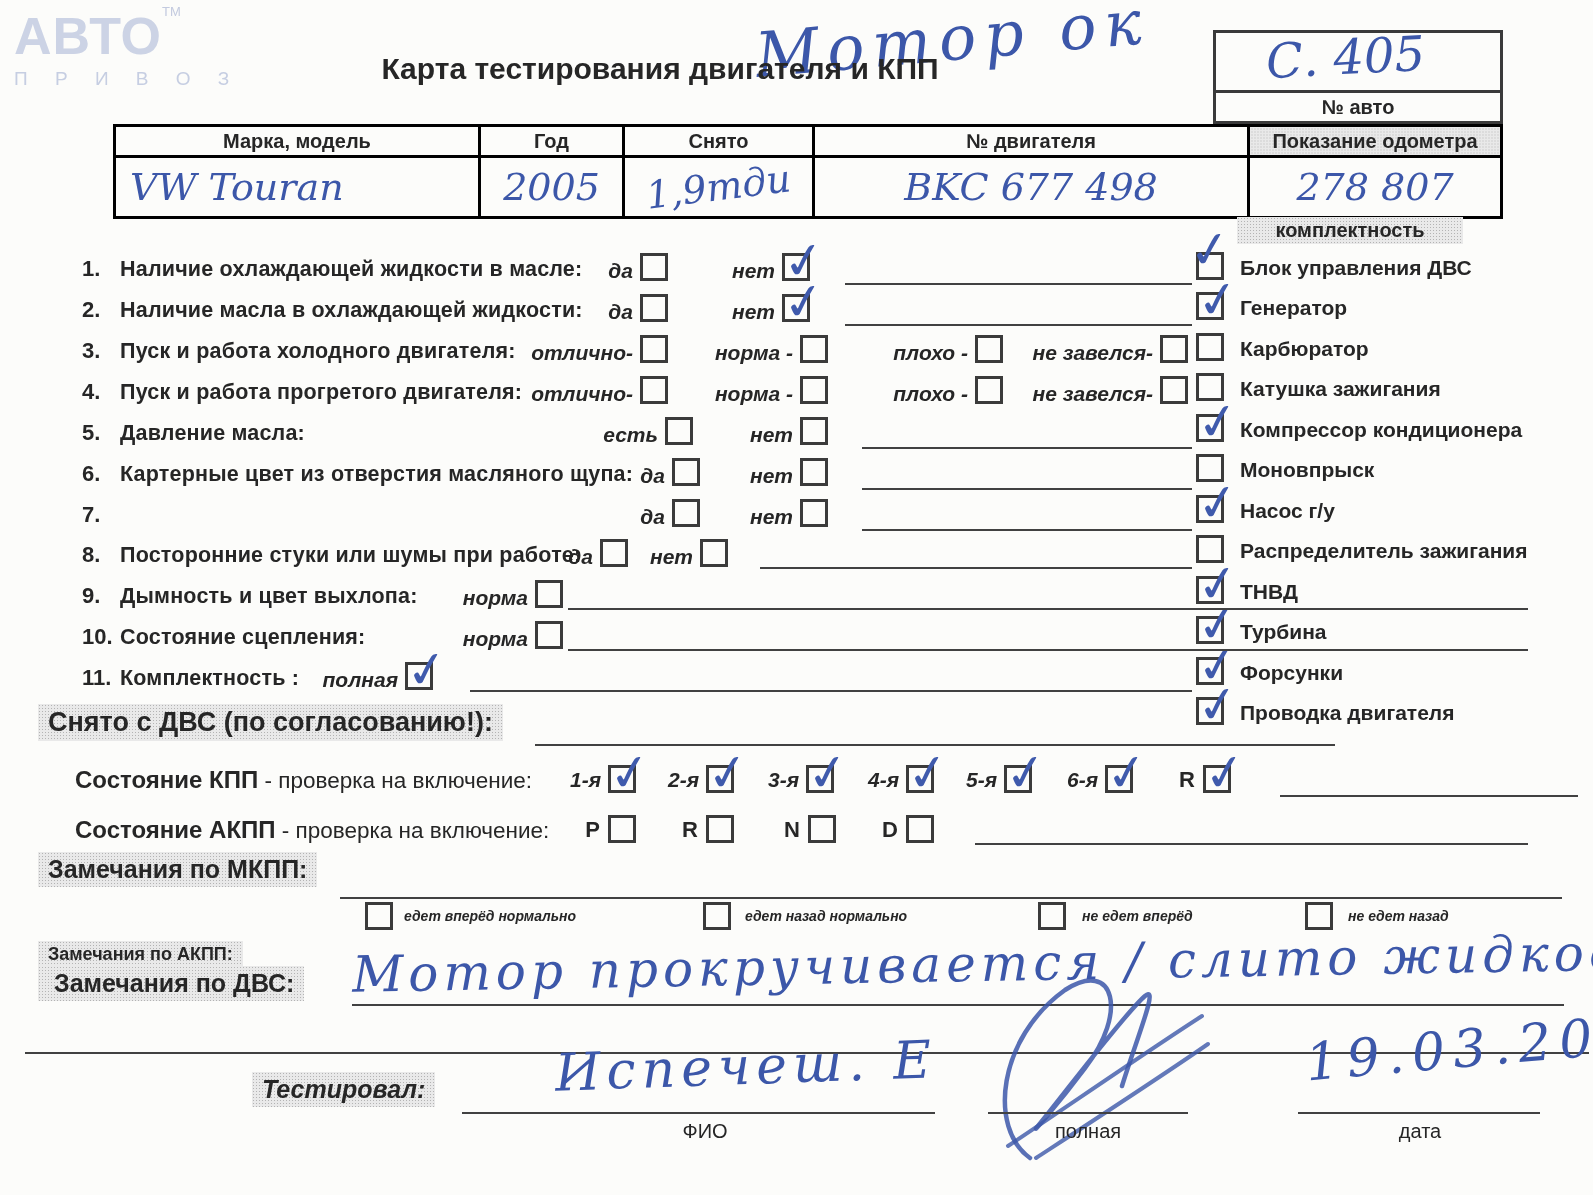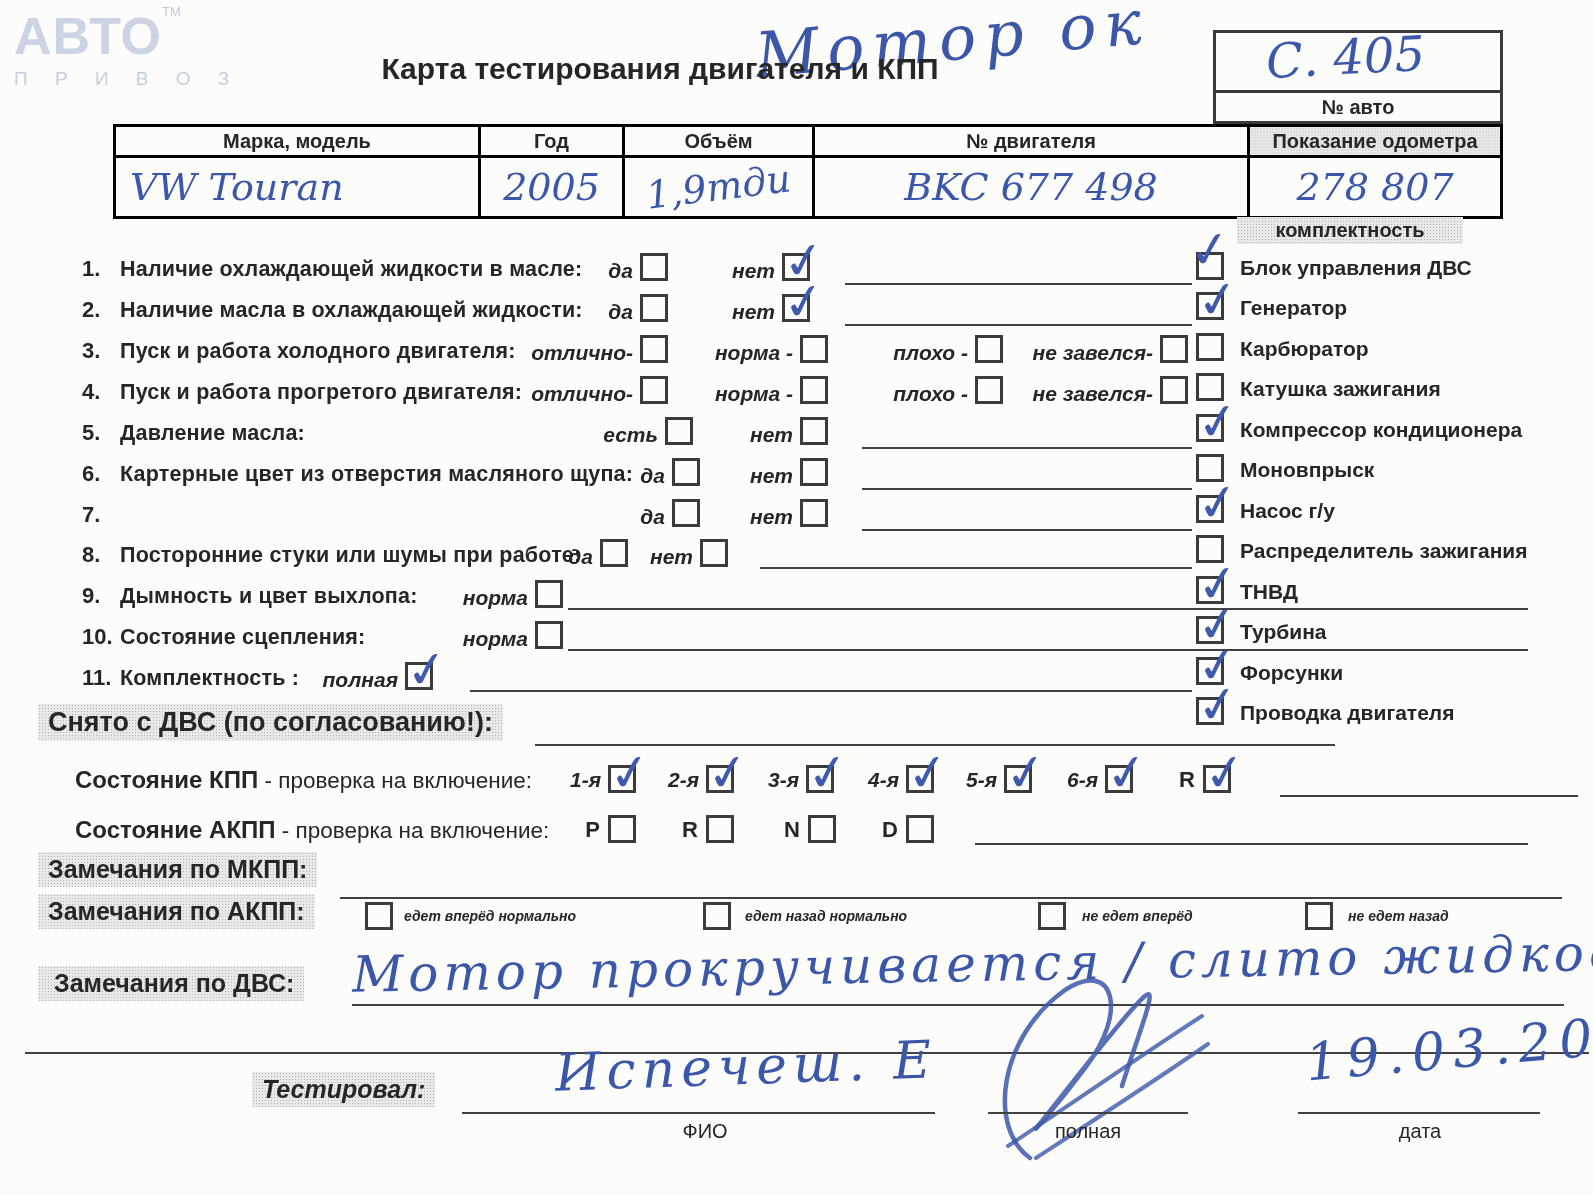--- a/index.html
+++ b/index.html
@@ -59,21 +59,21 @@
         <col style="width:365px">
         <col style="width:144px">
         <col style="width:190px">
         <col style="width:435px">
         <col style="width:253px">
       </colgroup>
     <tbody>
         <tr>
       <td class="vh">Марка, модель</td>
       <td class="vh">Год</td>
-      <td class="vh">Объём</td>
+      <td class="vh">Снято</td>
       <td class="vh">№ двигателя</td>
       <td class="vh shade">Показание одометра</td>
     </tr>
     <tr>
       <td class="vv" style="text-align:left;padding-left:14px;"><span class="hw">VW Touran</span></td>
       <td class="vv"><span class="hw">2005</span></td>
       <td class="vv"><span class="hw" style="display:inline-block;transform:rotate(-7deg);">1,9тди</span></td>
       <td class="vv"><span class="hw">BKC 677 498</span></td>
       <td class="vv"><span class="hw">278 807</span></td>
     </tr>
@@ -275,21 +275,21 @@
     <span class="plab" style="left:808px">N</span>
     <span class="cb" style="left:808px;top:3px"></span>
     <span class="plab" style="left:906px">D</span>
     <span class="cb" style="left:906px;top:3px"></span>
   </div>
   <div class="hline" style="left:975px;top:843px;width:553px;"></div>
 
   <div class="slabel shade" style="left:38px;top:852px;font-size:25px;">Замечания по МКПП:</div>
   <div class="hline" style="left:340px;top:897px;width:1222px;"></div>
 
-  <div class="slabel shade" style="left:38px;top:894px;font-size:25px;">Замечания по АКПП:</div>
+  <div class="slabel shade" style="left:38px;top:941px;font-size:18px;">Замечания по АКПП:</div>
   <div class="trow" style="top:900px">
     <span class="cb" style="left:365px;top:2px"></span>
     <span class="aklab" style="left:404px">едет вперёд нормально</span>
     <span class="cb" style="left:703px;top:2px"></span>
     <span class="aklab" style="left:745px">едет назад нормально</span>
     <span class="cb" style="left:1038px;top:2px"></span>
     <span class="aklab" style="left:1082px">не едет вперёд</span>
     <span class="cb" style="left:1305px;top:2px"></span>
     <span class="aklab" style="left:1348px">не едет назад</span>
   </div>

